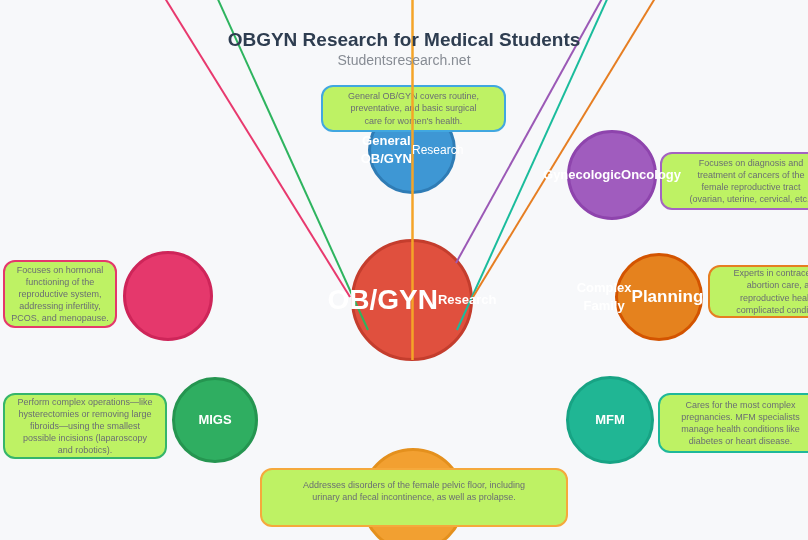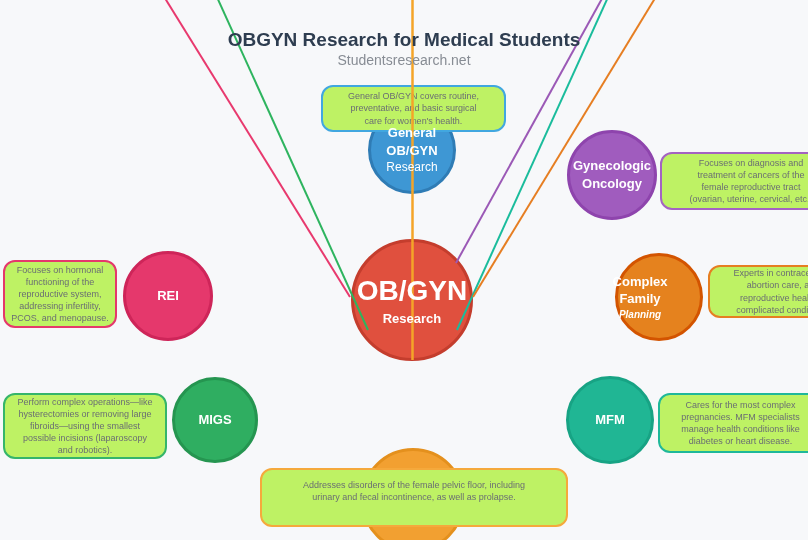--- a/index.html
+++ b/index.html
@@ -17,33 +17,33 @@
   .c-central{left:351px;top:239px;width:122px;height:122px;background:#e0503e;border:3px solid #c43d2d;}
   .c-general{left:368px;top:106px;width:88px;height:88px;background:#3e97d4;border:3px solid #2f7cb5;}
   .c-gynonc{left:567px;top:130px;width:90px;height:90px;background:#a05cbe;border:3px solid #8e44ad;}
   .c-rei{left:123px;top:251px;width:90px;height:90px;background:#e5386c;border:3px solid #ce2559;}
   .c-cfp{left:615px;top:253px;width:88px;height:88px;background:#e5821e;border:3px solid #d35400;}
   .c-migs{left:172px;top:377px;width:86px;height:86px;background:#2fae61;border:3px solid #259550;}
   .c-mfm{left:566px;top:376px;width:88px;height:88px;background:#20b694;border:3px solid #17a384;}
   .c-urogyn{left:361px;top:448px;width:104px;height:104px;background:#f2a031;border:3px solid #e4901d;}
 
   
-  .nlabel{position:absolute;z-index:6;display:flex;flex-direction:column;align-items:center;
+  .nlabel{position:absolute;z-index:6;display:flex;flex-direction:row;align-items:center;
     justify-content:center;text-align:center;color:#fff;pointer-events:none;}
   .nlabel .t{display:block;font-weight:bold;font-size:13px;line-height:1.35;}
   .nlabel .s{display:block;font-size:12px;line-height:1.35;}
   .l-central{left:351px;top:239px;width:122px;height:122px;}
   .l-central .t{font-size:28px;}
   .l-central .s{font-size:13px;font-weight:bold;}
   .l-general{left:368px;top:106px;width:88px;height:88px;}
   .l-gynonc{left:567px;top:130px;width:90px;height:90px;}
   .l-gynonc .s{font-weight:bold;font-size:13px;}
   .l-rei{left:123px;top:251px;width:90px;height:90px;}
   .l-cfp{left:596px;top:253px;width:88px;height:88px;}
-  .l-cfp .s{font-weight:bold;font-size:10px;font-style:italic;}
+  .l-cfp .s{font-weight:bold;font-size:17px;}
   .l-migs{left:172px;top:377px;width:86px;height:86px;}
   .l-mfm{left:566px;top:376px;width:88px;height:88px;}
 
   
   .tip{position:absolute;box-sizing:border-box;background:#bef264;border-radius:12px;
     z-index:3;font-size:9px;line-height:1.35;color:#6a6e73;text-align:center;
     white-space:pre-line;display:flex;align-items:center;justify-content:center;padding:4px 6px;}
   .tip-general{left:321px;top:85px;width:185px;height:47px;border:2px solid #41a7e0;}
   .tip-gynonc{left:660px;top:152px;width:182px;height:58px;border:2px solid #a463c2;}
   .tip-rei{left:3px;top:260px;width:114px;height:68px;border:2px solid #e5386c;}
@@ -112,23 +112,20 @@
     <span class="s">Research</span>
   </div>
   <div class="nlabel l-general">
     <span class="t">General OB/GYN</span>
     <span class="s">Research</span>
   </div>
   <div class="nlabel l-gynonc">
     <span class="t">Gynecologic</span>
     <span class="s">Oncology</span>
   </div>
-  <div class="nlabel l-rei">
-    <span class="t">REI</span>
-  </div>
   <div class="nlabel l-cfp">
     <span class="t">Complex Family</span>
     <span class="s">Planning</span>
   </div>
   <div class="nlabel l-migs">
     <span class="t">MIGS</span>
   </div>
   <div class="nlabel l-mfm">
     <span class="t">MFM</span>
   </div>

